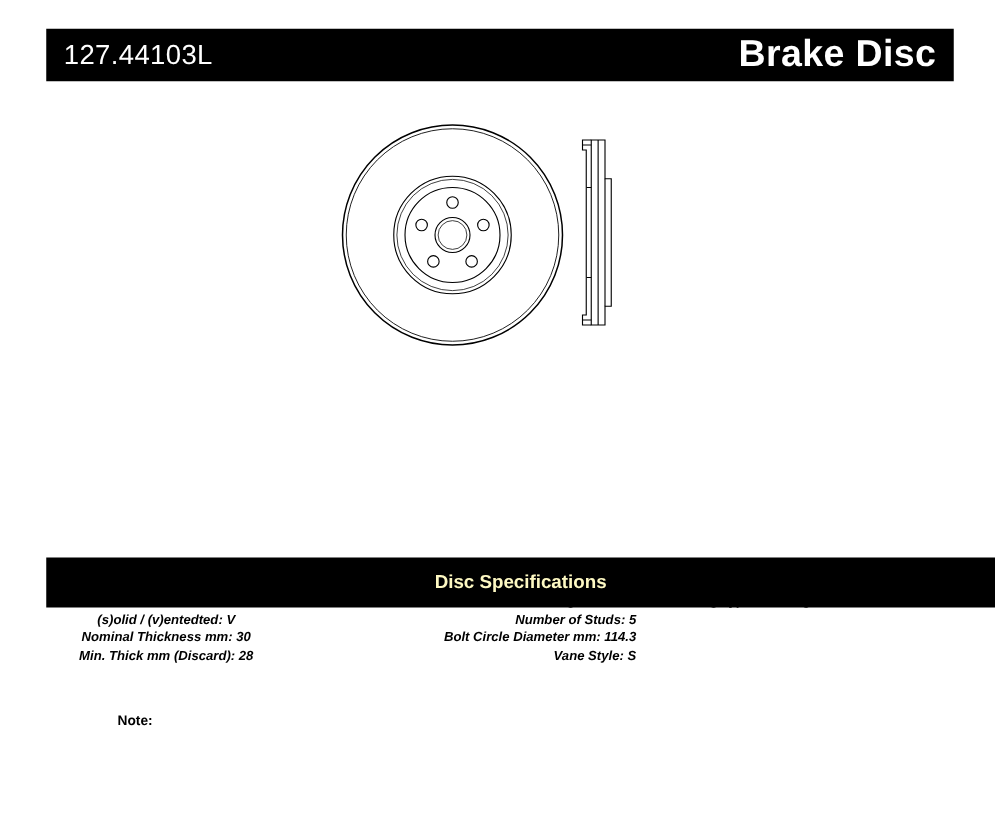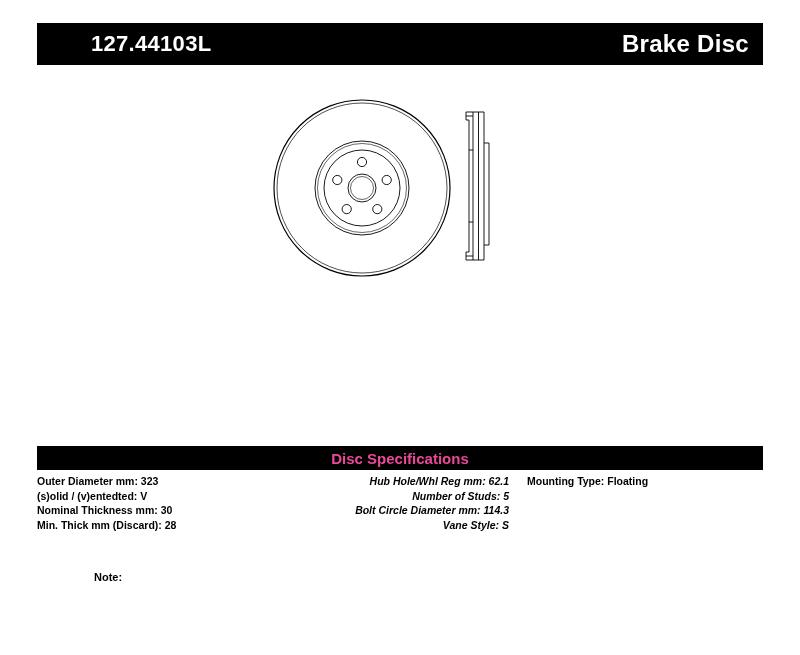--- a/index.html
+++ b/index.html
@@ -25,54 +25,54 @@
     height: 42px;
     background: #000000;
     color: #ffffff;
   }
   .header-part-number {
     position: absolute;
     left: 14px;
     top: 50%;
     transform: translateY(-50%);
     font-size: 22px;
-    font-weight: bold;
+    font-weight: normal;
     letter-spacing: 0.3px;
     white-space: nowrap;
-    margin-left: 40px;
   }
   .header-title {
     position: absolute;
     right: 14px;
     top: 50%;
     transform: translateY(-50%);
-    font-size: 24px;
+    font-size: 30px;
     font-weight: bold;
     letter-spacing: 0.3px;
     white-space: nowrap;
   }
 
   
   .drawing-area {
     position: absolute;
     left: 270px;
     top: 90px;
     width: 290px;
     height: 200px;
   }
 
   
   .spec-bar {
     position: absolute;
     left: 37px;
     top: 446px;
     width: 726px;
-    height: 24px;
+    height: 40px;
     background: #000000;
-    color: #ec4899;
+    color: #fef9c3;
+    padding-left: 33px;
   }
   .spec-bar-title {
     position: absolute;
     left: 0;
     right: 0;
     top: 50%;
     transform: translateY(-50%);
     text-align: center;
     font-size: 15px;
     font-weight: bold;
@@ -89,21 +89,22 @@
   .spec-col {
     position: absolute;
     top: 0;
     font-size: 10.5px;
     font-weight: bold;
     line-height: 14.6px;
   }
   .spec-col-left {
     left: 0;
     width: 192px;
-    text-align: left;
+    text-align: center;
+    font-style: italic;
   }
   .spec-col-mid {
     left: 208px;
     width: 264px;
     text-align: right;
     font-style: italic;
   }
   .spec-col-right {
     left: 490px;
     width: 236px;

